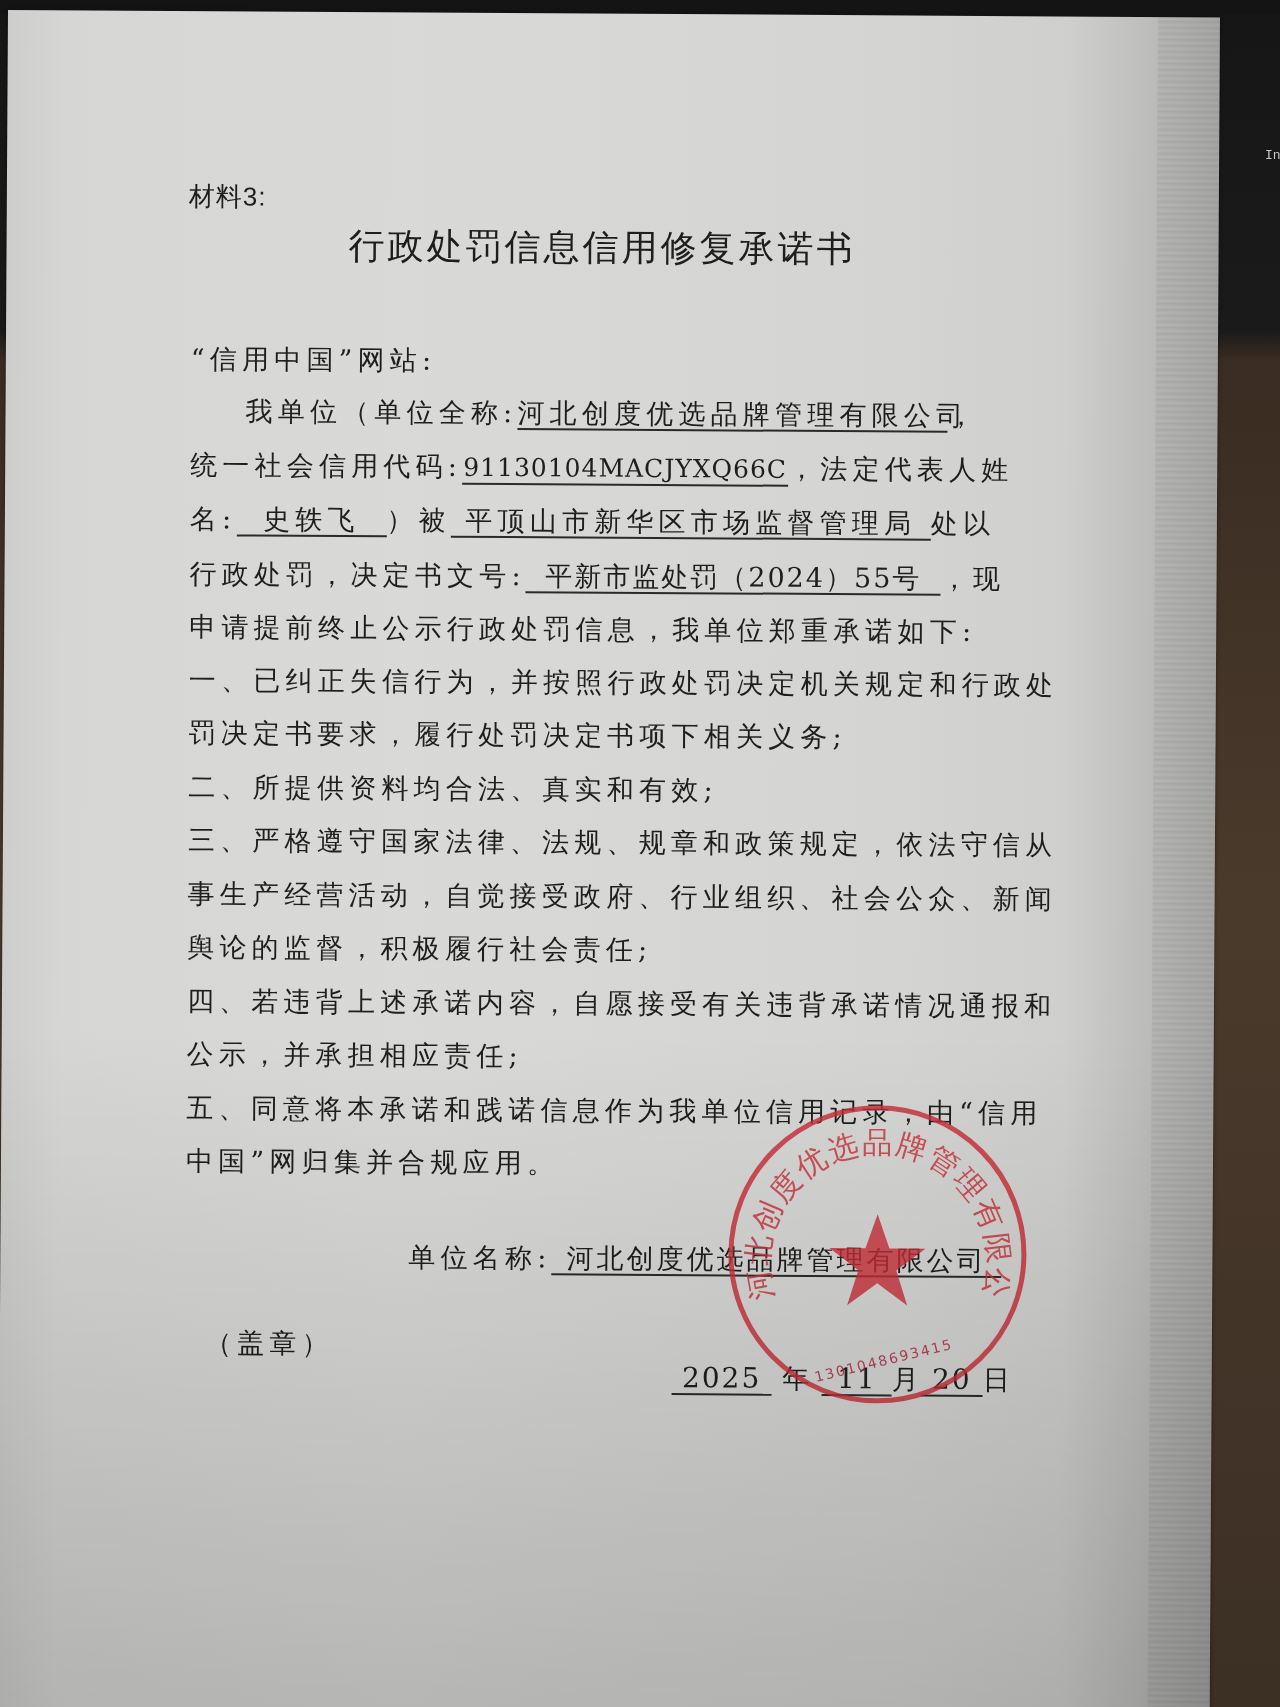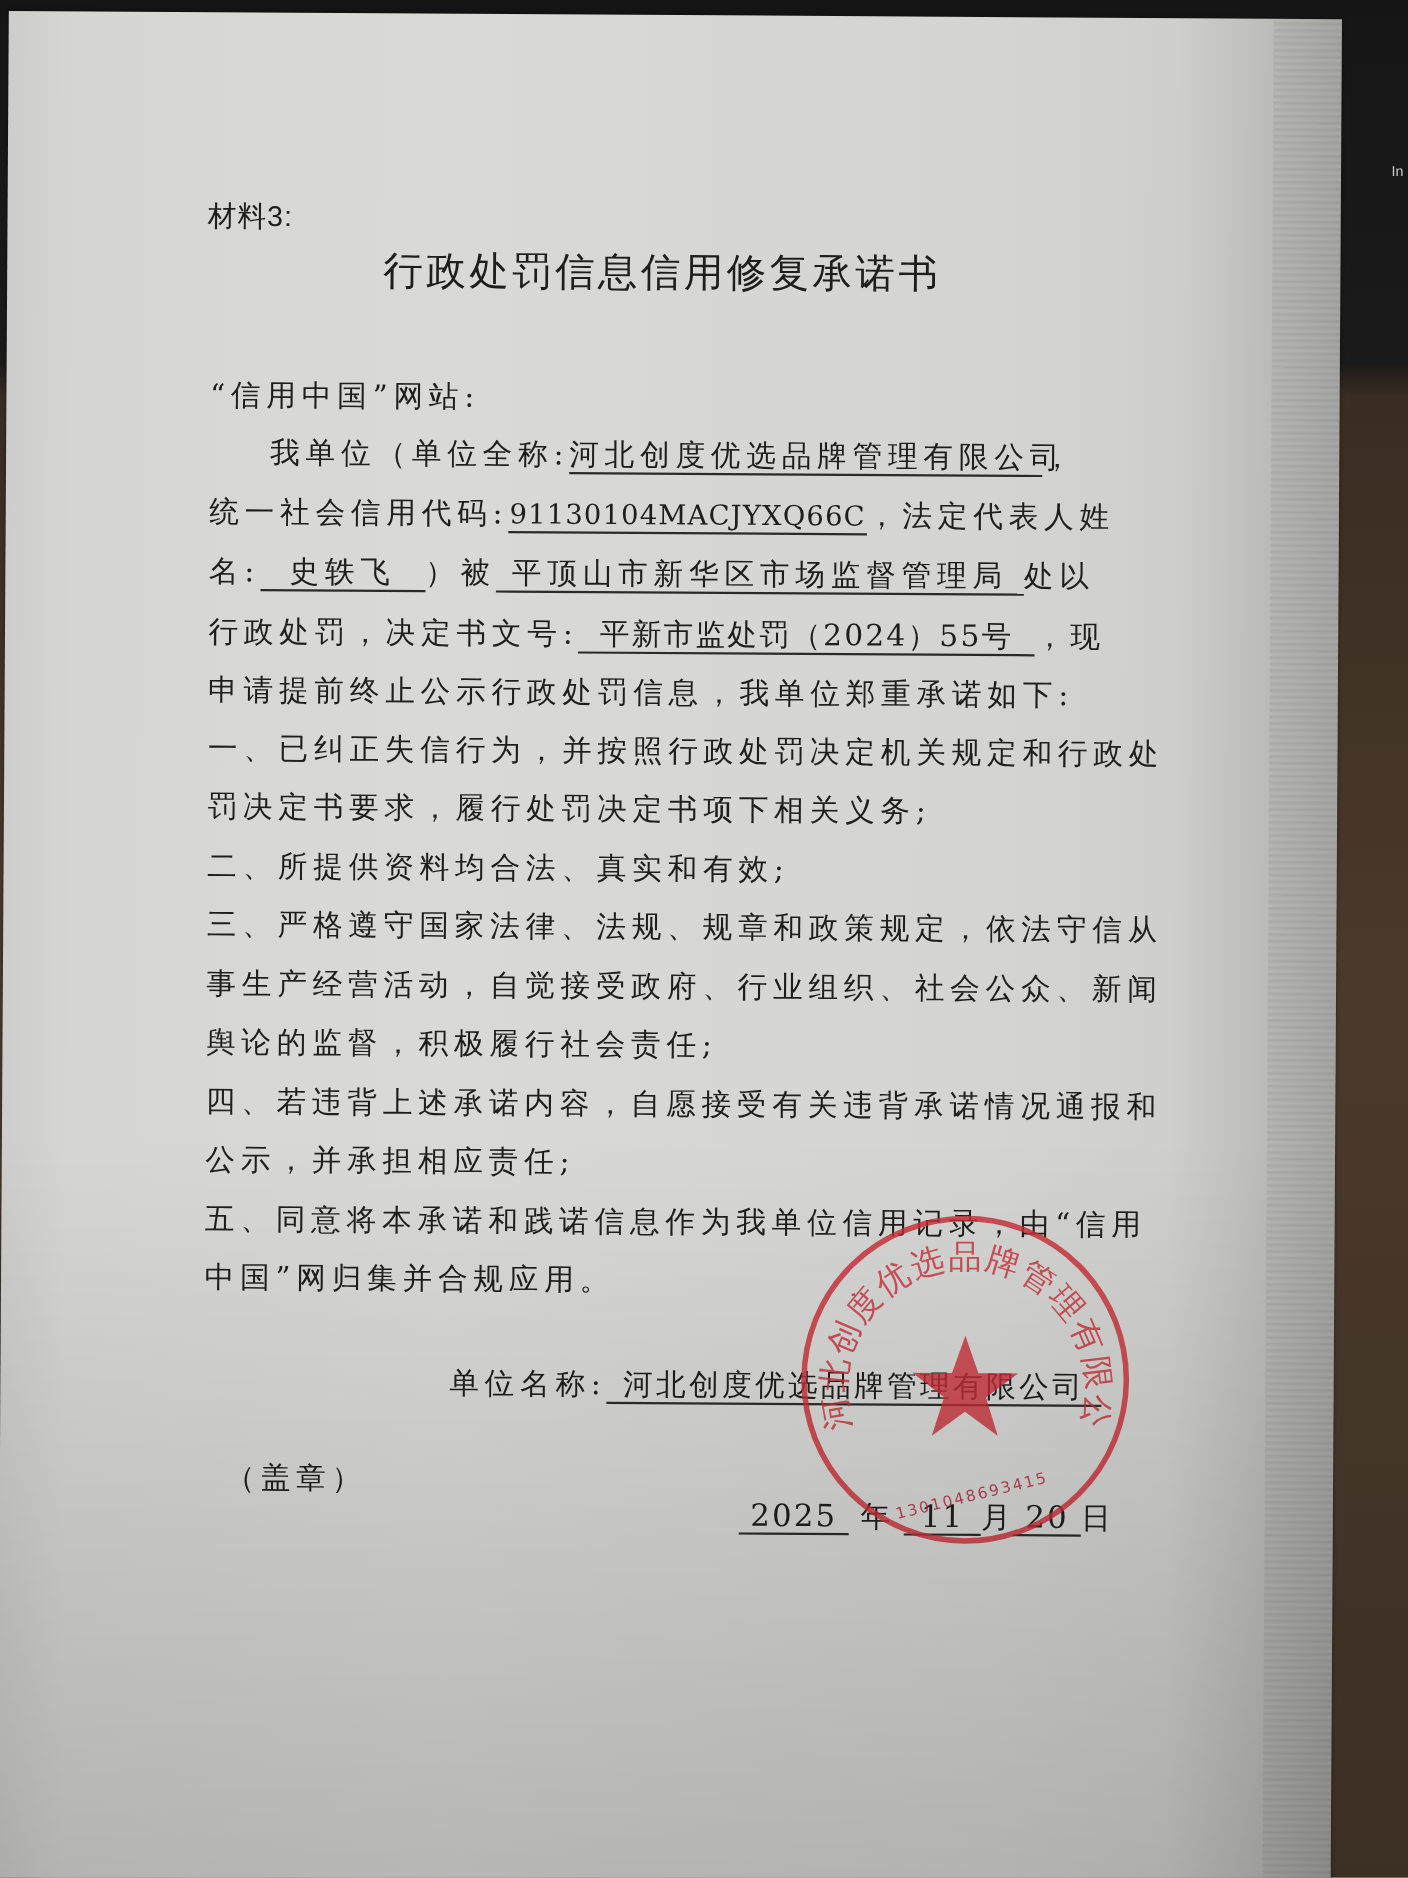--- a/index.html
+++ b/index.html
@@ -2,21 +2,21 @@
 <html><head>
 <meta charset="utf-8">
 <style>
   html, body { margin: 0; padding: 0; }
   body {
     width: 1280px; height: 1707px; overflow: hidden; position: relative;
     background: linear-gradient(180deg, #161616 0px, #1a1a1a 330px, #3a2c22 360px, #4a3a2c 900px, #3c2f24 1707px);
     font-family: "DejaVu Serif", "Liberation Serif", serif;
   }
   .dark-top { position: absolute; left: 0; top: 0; width: 1280px; height: 14px; background: #141414; }
-  .monitor-label { position: absolute; left: 1265px; top: 148px; color: #c8c8c8; font-family: Liberation Sans, sans-serif; font-size: 13px; }
+  .monitor-label { position: absolute; left: 1265px; top: 148px; color: #c8c8c8; font-family: Liberation Mono, monospace; font-size: 13px; }
   .paper {
     position: absolute; left: 8px; top: 10px; width: 1212px; height: 1697px;
     background: linear-gradient(90deg, #cdcdcb 0px, #d6d6d4 60px, #d9d9d7 400px, #d4d4d2 900px, #cfcfcd 1060px, #bdbdbb 1140px, #a9a9a7 1212px);
     transform: rotate(0.35deg); transform-origin: top left;
     box-shadow: 0 0 4px rgba(0,0,0,0.4);
   }
   .paper::after {
     content: ""; position: absolute; left: 0; top: 0; right: 0; bottom: 0;
     background: linear-gradient(180deg, rgba(0,0,0,0) 60%, rgba(0,0,0,0.10) 85%, rgba(0,0,0,0.16) 100%);
     pointer-events: none;

